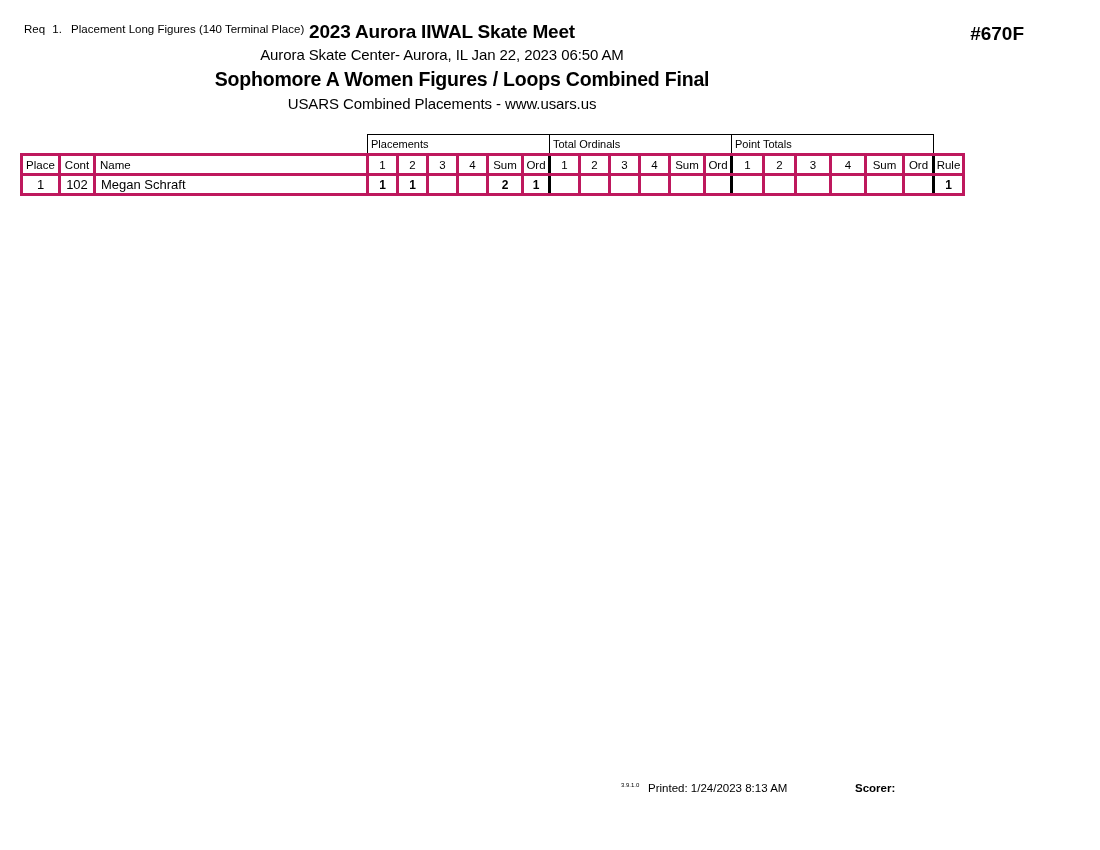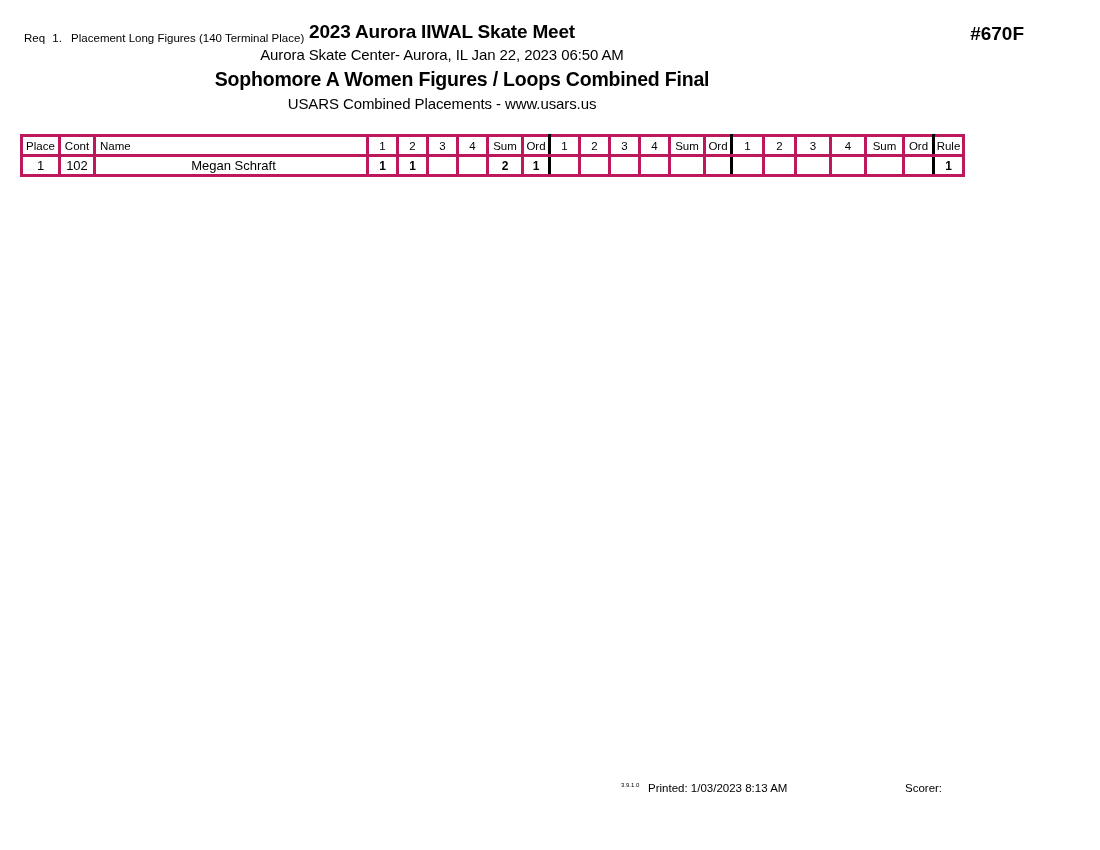--- a/index.html
+++ b/index.html
@@ -13,21 +13,21 @@
     font-family: "Liberation Sans", sans-serif;
     color: #000000;
     position: relative;
     overflow: hidden;
   }
 
   
   .reqs {
     position: absolute;
     left: 24px;
-    top: 30px;
+    top: 21px;
     font-size: 11.5px;
     line-height: 17px;
     white-space: nowrap;
   }
   .req-line {
     display: block;
   }
   .req-line .req-word { margin-right: 4px; }
   .req-line .req-num  { margin-right: 6px; }
   .req-line .req-desc { }
@@ -113,21 +113,21 @@
     height: 21px;
   }
   .hdr-left { text-align: left !important; padding-left: 4px !important; }
 
   .data-row td {
     height: 21px;
     font-weight: bold;
     font-size: 13px;
   }
   .data-row td.name-cell {
-    text-align: center;
+    text-align: left;
     padding-left: 5px;
   }
   .data-row td.place-cell { font-size: 13px; }
   .data-row td.cont-cell { font-size: 13px; }
   .data-row td.small-val { font-size: 12px; font-weight: bold; }
   .sep-right { border-right: 3px solid #000 !important; margin-left: 31px; }
 
   .row-thick-top { border-top: 2px solid #000 !important; }
   .row-thick-bottom { border-bottom: 2px solid #000 !important; }
 
@@ -145,22 +145,23 @@
     top: 2px;
     font-size: 6px;
   }
   .footer-printed {
     position: absolute;
     left: 648px;
     top: 2px;
   }
   .footer-scorer {
     position: absolute;
-    left: 905px;
+    left: 855px;
     top: 2px;
+    font-weight: bold;
   }
 </style>
 </head>
 <body>
 
 <div class="reqs">
   <span class="req-line">
     <span class="req-word">Req</span>
     <span class="req-num">1.</span>
     <span class="req-desc">Placement Long Figures</span>
@@ -197,20 +198,29 @@
       <col style="width:32px">
       <col style="width:32px">
       <col style="width:35px">
       <col style="width:35px">
       <col style="width:38px">
       <col style="width:30px">
       <col style="width:30px">
     </colgroup>
     <tbody>
 
+      <tr class="grp-row">
+        <td class="grp-blank"></td>
+        <td class="grp-blank"></td>
+        <td class="grp-blank"></td>
+        <td class="grp-label" colspan="6">Placements</td>
+        <td class="grp-label" colspan="6">Total Ordinals</td>
+        <td class="grp-label" colspan="6">Point Totals</td>
+        <td class="grp-blank"></td>
+      </tr>
 
       <tr class="hdr-row">
         <td>Place</td>
         <td>Cont</td>
         <td class="hdr-left">Name</td>
 
         <td>1</td>
         <td>2</td>
         <td>3</td>
         <td>4</td>
@@ -261,15 +271,15 @@
         <td class="small-val sep-right"></td>
 
         <td class="small-val">1</td>
       </tr>
     </tbody>
   </table>
 </div>
 
 <div class="footer">
   <span class="footer-version">3.9.1.0</span>
-  <span class="footer-printed">Printed:  1/03/2023  8:13 AM</span>
+  <span class="footer-printed">Printed:  1/24/2023  8:13 AM</span>
   <span class="footer-scorer">Scorer:</span>
 </div>
 
 </body></html>

